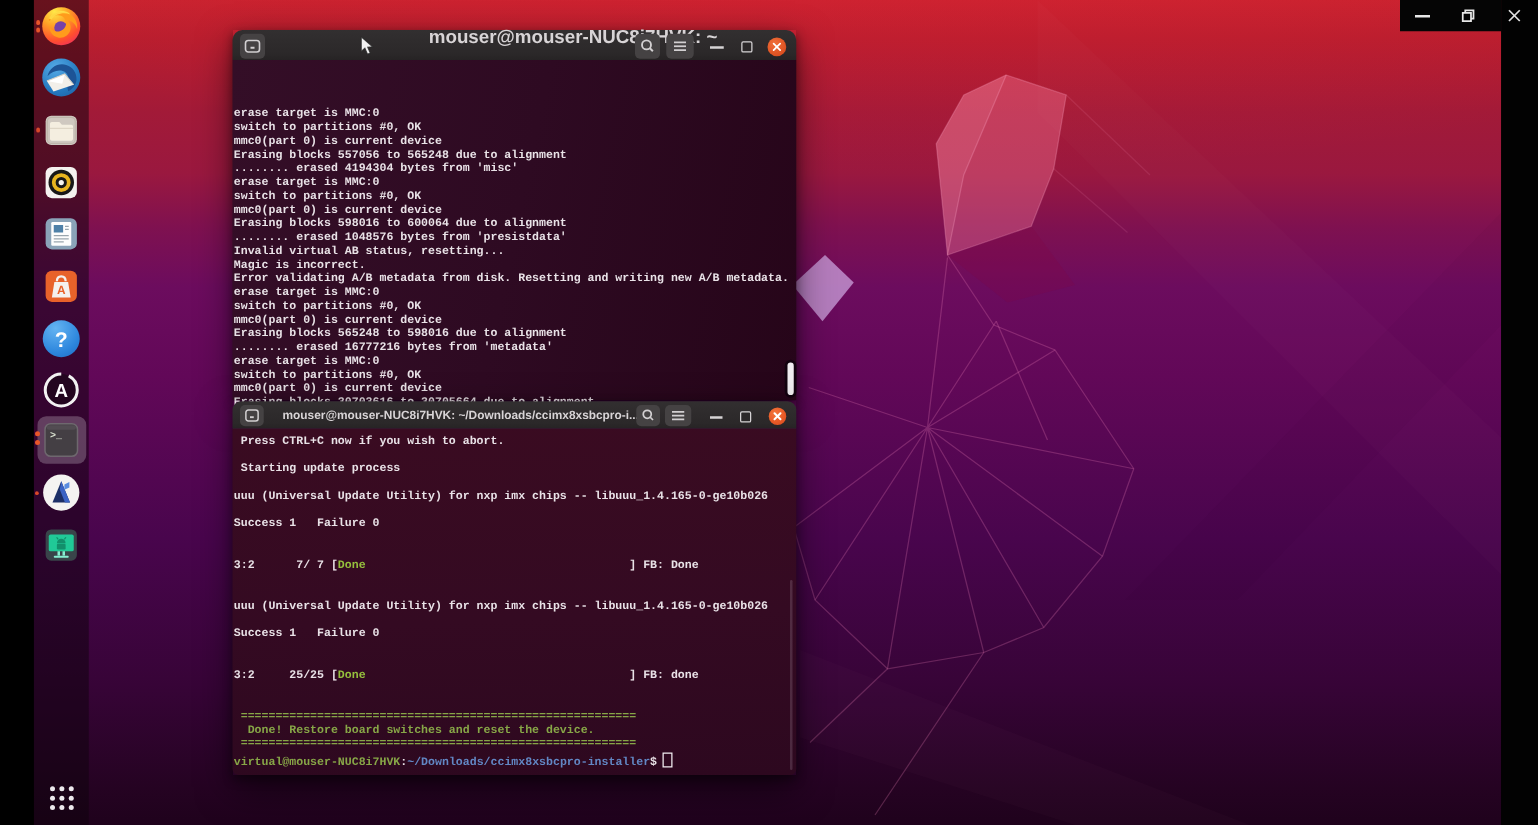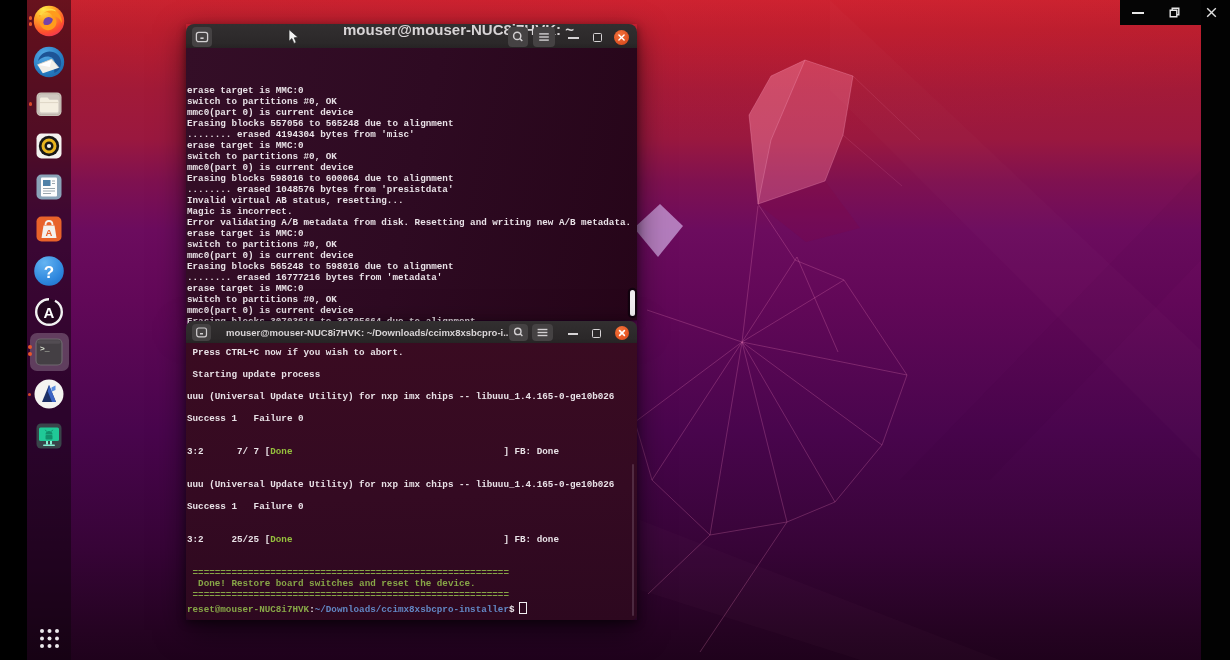--- a/index.html
+++ b/index.html
@@ -278,21 +278,21 @@
 
 Success 1   Failure 0
 
 
 3:2     25/25 [<span class="bg">Done</span>                                      ] FB: done
 
 
 <span class="g"> =========================================================
   Done! Restore board switches and reset the device.
  =========================================================</span>
-<span class="g">reset@mouser-NUC8i7HVK</span>:<span class="bl">~/Downloads/ccimx8xsbcpro-installer</span>$<span class="cur"></span></pre>
+<span class="g">virtual@mouser-NUC8i7HVK</span>:<span class="bl">~/Downloads/ccimx8xsbcpro-installer</span>$<span class="cur"></span></pre>
   <div id="t2chrome">
     <div class="btn" style="left:192px;top:324px;width:19px;height:17px;">
       <svg width="19" height="17" viewBox="0 0 19 17">
           <rect x="4.7" y="4" width="9.8" height="8.8" rx="2" stroke="#d2cfd1" stroke-width="1.2" fill="none"></rect>
           <rect x="8" y="9" width="3" height="1.5" fill="#d2cfd1"></rect>
         </svg>
     </div>
     <div class="ttext" style="left:226px;top:326.5px;font-size:9.5px;">mouser@mouser-NUC8i7HVK: ~/Downloads/ccimx8xsbcpro-i...</div>
     <div class="btn" style="left:509px;top:324px;width:19px;height:17px;">
       <svg width="19" height="17" viewBox="0 0 19 17">

